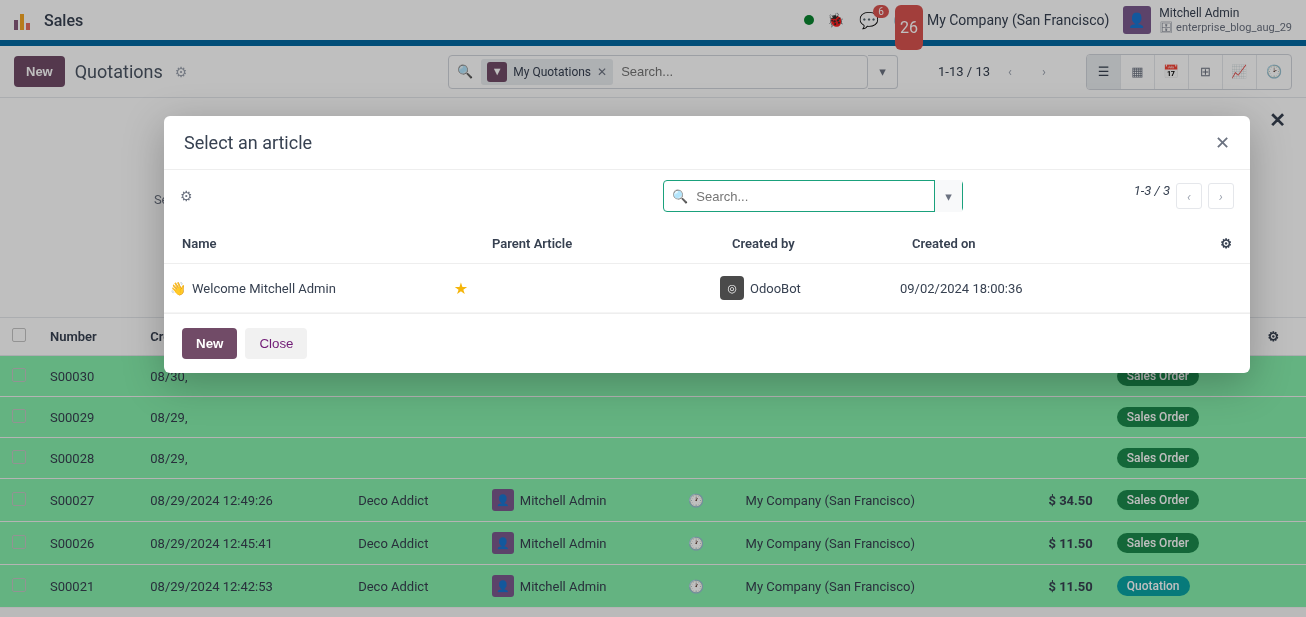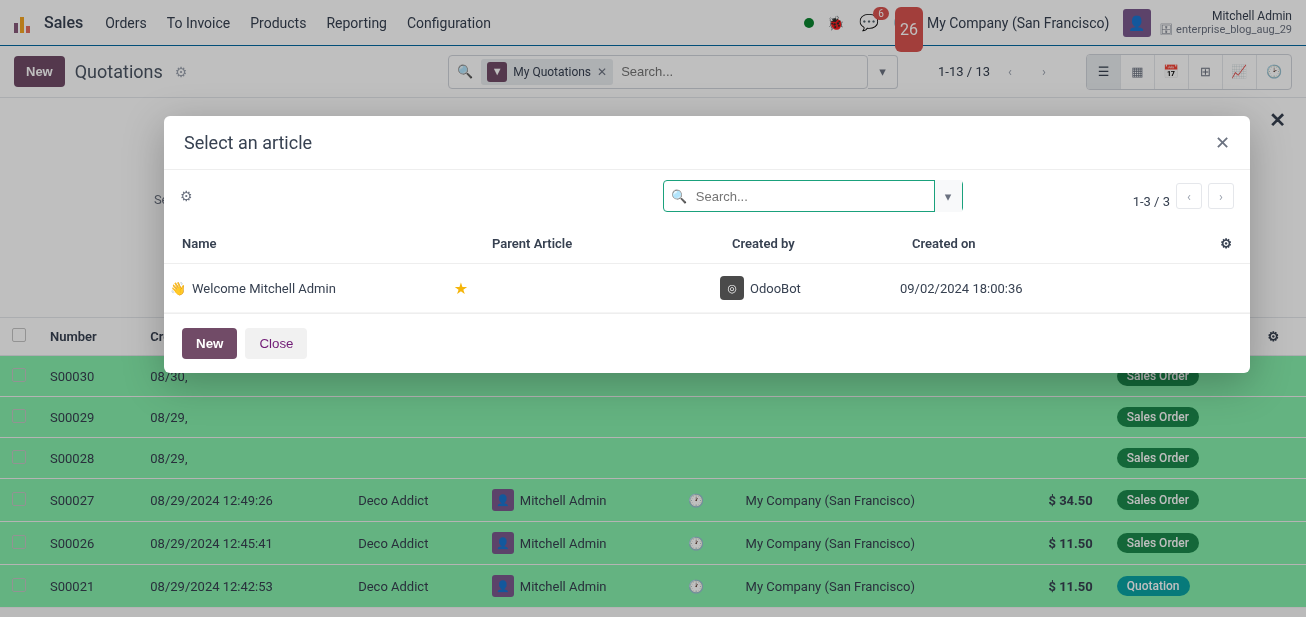--- a/index.html
+++ b/index.html
@@ -12,24 +12,23 @@
     overflow: hidden;
     background: #f9f9f9;
     position: relative;
   }
   
   .topnav {
     display: flex;
     align-items: center;
     height: 46px;
     background: #fff;
-    border-bottom: 1px solid #0369a1;
+    border-bottom: 6px solid #0369a1;
     padding: 0 14px;
     gap: 10px;
-    text-align: right;
   }
   .brand-icon {
     width: 20px; height: 20px;
     display: inline-flex; align-items:flex-end; gap:2px;
   }
   .brand-icon span:nth-child(1){width:4px;height:10px;background:#875A7B;}
   .brand-icon span:nth-child(2){width:4px;height:16px;background:#F5A623;}
   .brand-icon span:nth-child(3){width:4px;height:7px;background:#E46E5F;}
   .app-name { font-size:16px; font-weight:500; color:#374151; margin-right:12px;}
   .navlinks { display:flex; gap:20px; font-size:14px; color:#374151;}
@@ -92,21 +91,21 @@
   .modal{position:absolute;top:116px;left:164px;width:1086px;background:#fff;border-radius:6px;box-shadow:0 10px 40px rgba(0,0,0,0.25);z-index:50;}
   .modal-header{display:flex;align-items:center;justify-content:space-between;padding:16px 20px;font-size:18px;color:#374151;}
   .modal-header .x{font-size:18px;color:#6b7280;cursor:pointer;}
   .modal-header{border-bottom:1px solid #eee;}
   .modal-tools{display:flex;align-items:center;padding:10px 16px 6px;gap:10px;}
   .modal-tools .gearsmall{color:#6b7280;font-size:14px;margin-right:auto;}
   .modal-search{display:flex;align-items:center;border:1px solid #1aa17c;border-radius:4px;height:32px;width:300px;margin-left:300px;}
   .modal-search .mag{padding:0 8px;color:#6b7280;}
   .modal-search input{border:none;outline:none;flex:1;font-size:13px;}
   .modal-search .dd{width:28px;height:32px;border-left:1px solid #1aa17c;display:flex;align-items:center;justify-content:center;color:#6b7280;background:#f8f9fa;}
-  .modal-pager{margin-left:auto;display:flex;align-items:flex-end;gap:6px;font-size:13px;color:#374151;}
+  .modal-pager{margin-left:auto;display:flex;align-items:flex-start;gap:6px;font-size:13px;color:#374151;font-style:italic;}
   .modal-pager .arrow{width:26px;height:26px;border:1px solid #e5e7eb;border-radius:3px;display:flex;align-items:center;justify-content:center;color:#9ca3af;}
   .modal-grid{width:100%;border-collapse:collapse;font-size:13px;margin-top:6px;}
   .modal-grid th{text-align:left;font-weight:600;padding:12px 18px;border-bottom:1px solid #eee;color:#374151;}
   .modal-grid td{padding:12px 6px;border-bottom:1px solid #f5f5f5;color:#374151;}
   .modal-grid tr.highlight{outline:3px solid #e13b2a;outline-offset:-2px;}
   .star{color:#f5b50a;font-size:16px;}
   .star.hollow{color:#c4c4c4;}
   .mini-avatar2{width:24px;height:24px;border-radius:4px;background:#7b5a8e;display:inline-flex;align-items:center;justify-content:center;color:#fff;font-size:11px;}
   .mini-avatar2.bot{background:#4a4a4a;}
   .modal-footer{padding:14px 18px;border-top:1px solid #eee;display:flex;gap:8px;}
@@ -118,27 +117,20 @@
 </head>
 <body>
 
 <div class="topnav">
   <span class="brand-icon">
       <span></span>
       <span></span>
       <span></span>
     </span>
   <span class="app-name">Sales</span>
-  <div class="navlinks">
-    <span>Orders</span>
-    <span>To Invoice</span>
-    <span>Products</span>
-    <span>Reporting</span>
-    <span>Configuration</span>
-  </div>
   <div class="topnav-right">
     <span class="status-dot"></span>
     <span class="bug-icon">🐞</span>
     <span class="msg-badge">💬<span class="count">6</span></span>
     <span class="clock-badge">🕘<span class="count">26</span></span>
     <span class="company">My Company (San Francisco)</span>
     <div class="userblock">
       <span class="avatar">👤</span>
       <span class="usertext">
         <span>Mitchell Admin</span>

